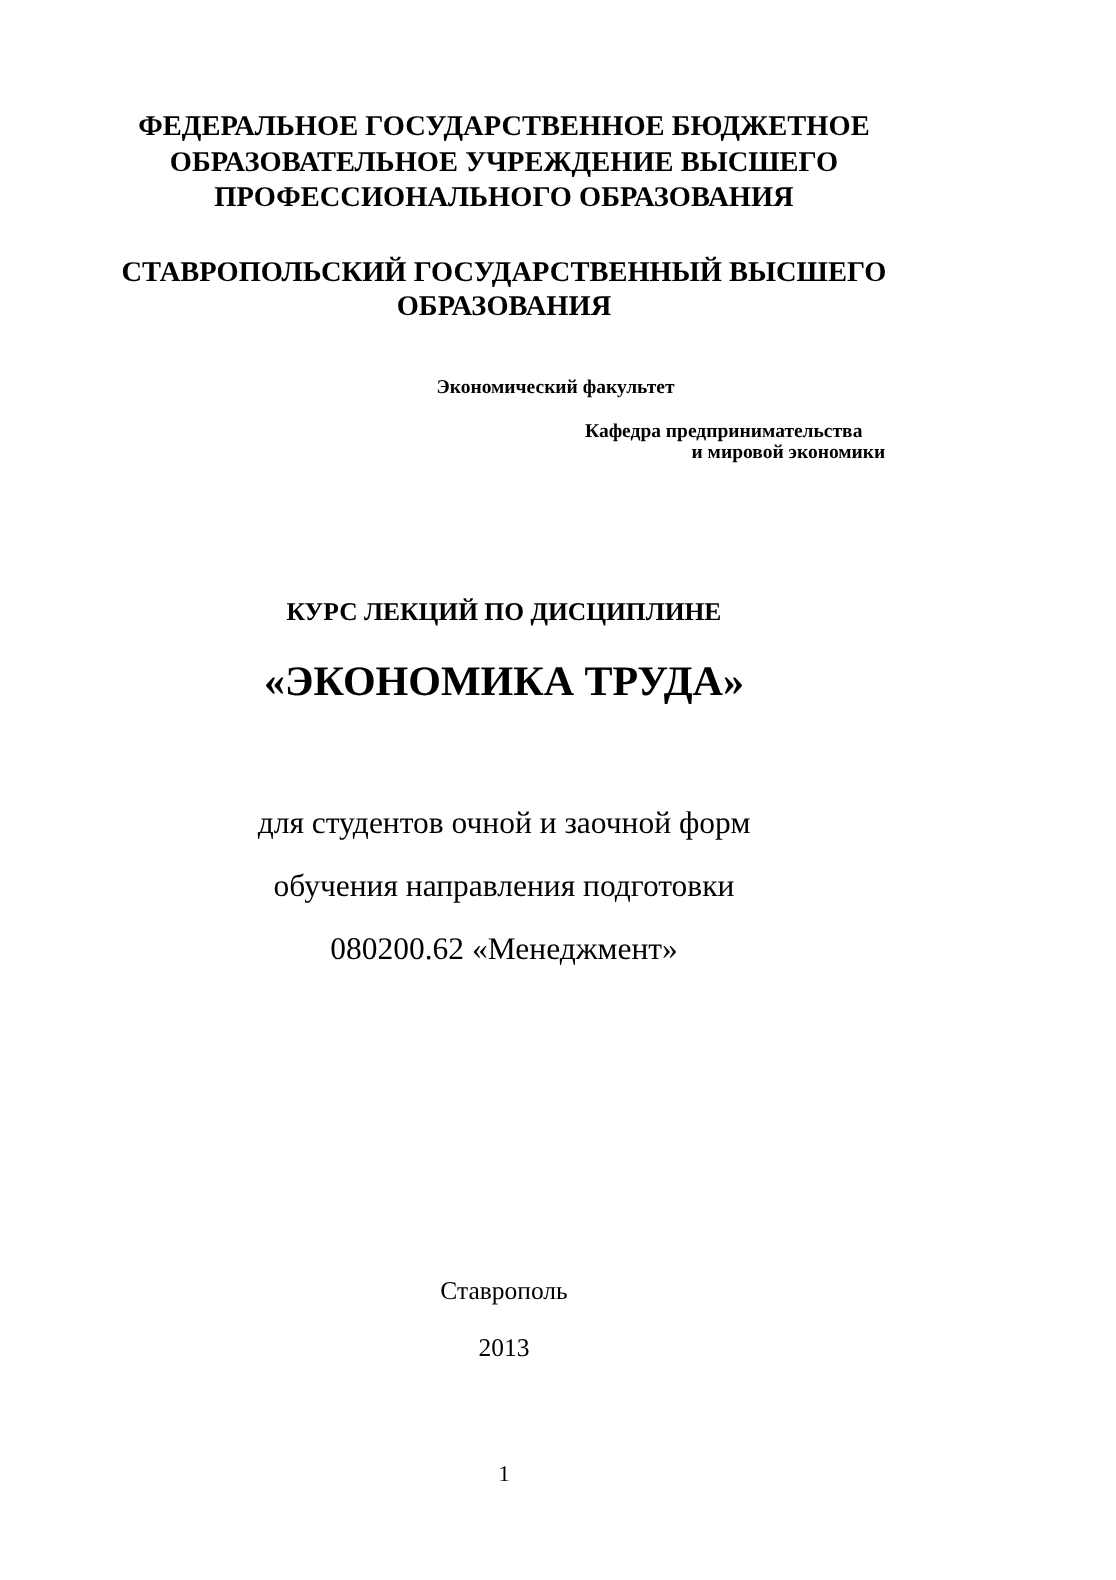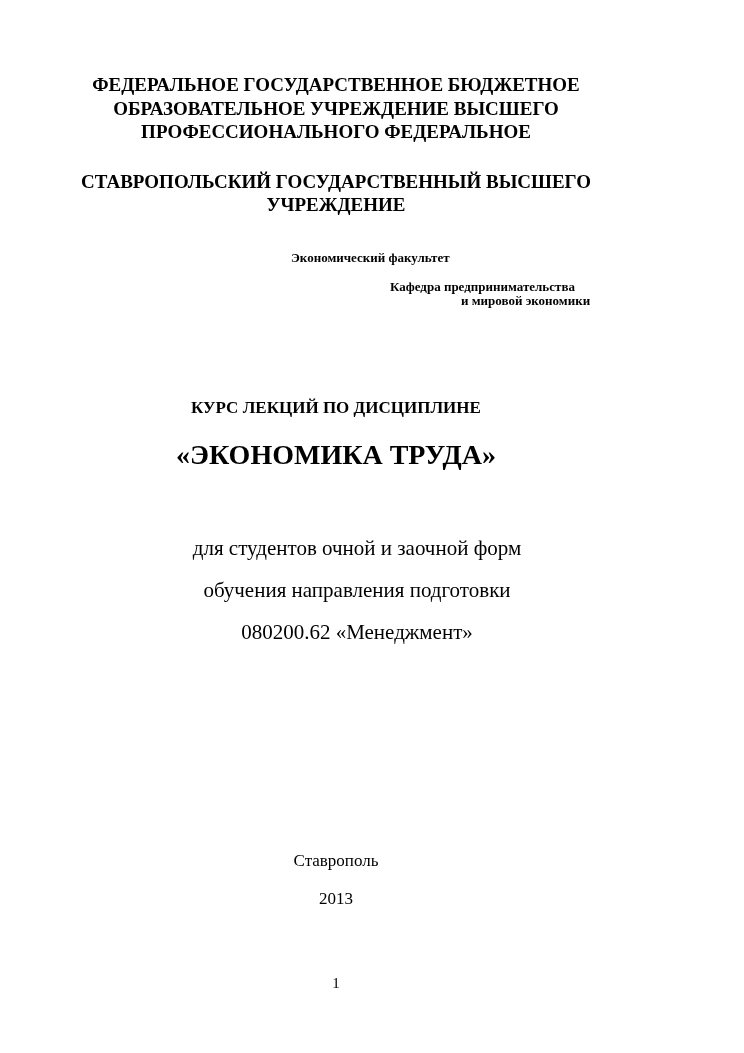--- a/index.html
+++ b/index.html
@@ -4,38 +4,38 @@
 <style>
   html, body { margin:0; padding:0; background:#ffffff; }
   body { width:744px; height:1053px; position:relative; overflow:hidden;
          font-family:"Liberation Serif", "DejaVu Serif", serif; color:#000; }
   .line { position:absolute; left:0; width:672px; text-align:center; white-space:nowrap; }
   .b { font-weight:bold; }
   .h1 { font-size:19px; line-height:23px; }
   .dept { position:absolute; white-space:nowrap; font-weight:bold; font-size:13px; line-height:18px; }
   .course { font-size:17px; font-weight:bold; }
   .title { font-size:28px; font-weight:bold; }
-  .sub { font-size:21px;padding-left:21px; }
+  .sub { font-size:21px; }
   .city { font-size:17px; font-weight:normal; }
   .pnum { font-size:15px; }
 </style>
 </head>
 <body>
 
 <div>
 
   <div>
     <div class="line b h1" style="top:73px;">ФЕДЕРАЛЬНОЕ ГОСУДАРСТВЕННОЕ  БЮДЖЕТНОЕ</div>
     <div class="line b h1" style="top:97px;">ОБРАЗОВАТЕЛЬНОЕ УЧРЕЖДЕНИЕ ВЫСШЕГО</div>
-    <div class="line b h1" style="top:120px;">ПРОФЕССИОНАЛЬНОГО ФЕДЕРАЛЬНОЕ</div>
+    <div class="line b h1" style="top:120px;">ПРОФЕССИОНАЛЬНОГО ОБРАЗОВАНИЯ</div>
   </div>
 
   <div>
     <div class="line b h1" style="top:170px;">СТАВРОПОЛЬСКИЙ ГОСУДАРСТВЕННЫЙ ВЫСШЕГО</div>
-    <div class="line b h1" style="top:193px;">УЧРЕЖДЕНИЕ</div>
+    <div class="line b h1" style="top:193px;">ОБРАЗОВАНИЯ</div>
   </div>
 
   <div class="dept" style="left:291px; top:249px;">Экономический факультет</div>
   <div class="dept" style="left:390px; top:278px;">Кафедра предпринимательства</div>
   <div class="dept" style="left:461px; top:292px;">и мировой экономики</div>
 
   <div class="line course" style="top:396px; line-height:24px;">КУРС ЛЕКЦИЙ ПО ДИСЦИПЛИНЕ</div>
   <div class="line title" style="top:436px; line-height:38px;">«ЭКОНОМИКА ТРУДА»</div>
 
   <div>

